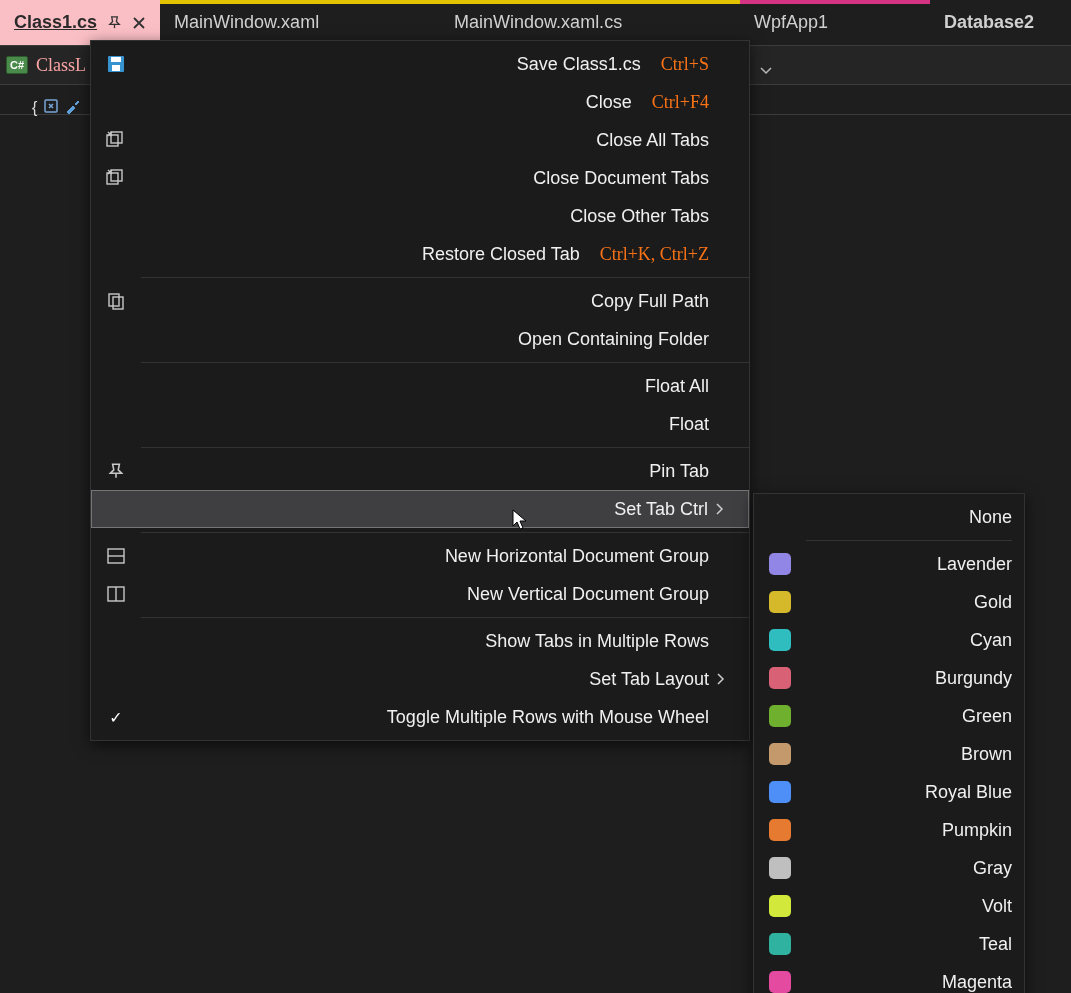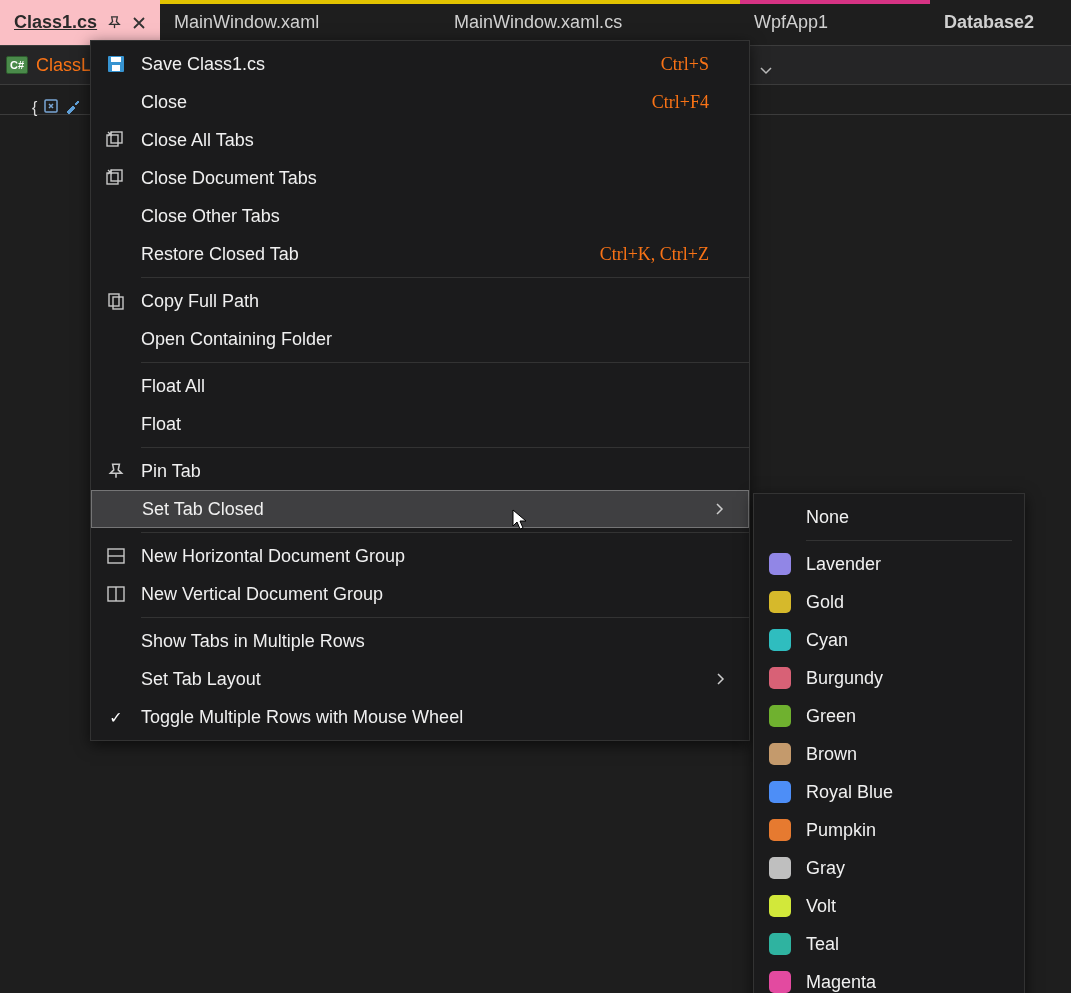--- a/index.html
+++ b/index.html
@@ -72,21 +72,21 @@
     width: 22px; height: 18px;
     background: #4a8a4a;
     border: 1px solid #2c5a2c;
     border-radius: 2px;
     color: #fff;
     font-size: 11px;
     font-weight: bold;
     display: flex; align-items:center; justify-content:center;
     margin-right: 8px;
   }
-  .subheader .proj-label { color:#f97316; }
+  .subheader .proj-label { color:#fca5a5;font-family:Liberation Serif, serif; }
 
   
   .gutter {
     position: absolute;
     left: 32px; top: 98px;
     display: flex;
     gap: 6px;
     align-items:center;
     color:#7aa7d6;
     font-size: 16px;
@@ -110,20 +110,21 @@
     background: #1b1b1c;
     border: 1px solid #333333;
     box-shadow: 0 4px 14px rgba(0,0,0,0.6);
     padding: 4px 0;
   }
   .menu-item {
     display: flex;
     align-items: center;
     height: 38px;
     padding: 0 16px 0 0;
+    text-align: right;
   }
   .menu-item.hover {
     background: #3f3f41;
     border: 1px solid #757576;
     height: 38px;
   }
   .menu-item .icon-col {
     width: 50px;
     display:flex; align-items:center; justify-content:center;
     color:#bbb;
@@ -339,21 +340,21 @@
         <svg width="18" height="18" viewBox="0 0 16 16" stroke="#c8c8c8" fill="none" stroke-width="1.4">
           <path d="M5 2h6l-1 5 3 3H3l3-3-1-5z"></path>
           <path d="M8 10v4"></path>
         </svg>
       </div>
       <div class="label">Pin Tab</div>
       <div class="arrow-col"></div>
     </div>
     <div class="menu-item hover">
       <div class="icon-col"></div>
-      <div class="label">Set Tab Closed</div>
+      <div class="label">Set Tab Ctrl</div>
       <div class="arrow-col">
         <svg width="8" height="12" viewBox="0 0 8 12">
           <path d="M1 1l5 5-5 5" stroke="#ccc" stroke-width="1.5" fill="none"></path>
         </svg>
       </div>
     </div>
     <div class="menu-sep"></div>
     <div class="menu-item">
       <div class="icon-col">
         <svg width="20" height="18" viewBox="0 0 20 18" stroke="#c8c8c8" fill="none" stroke-width="1.4">

